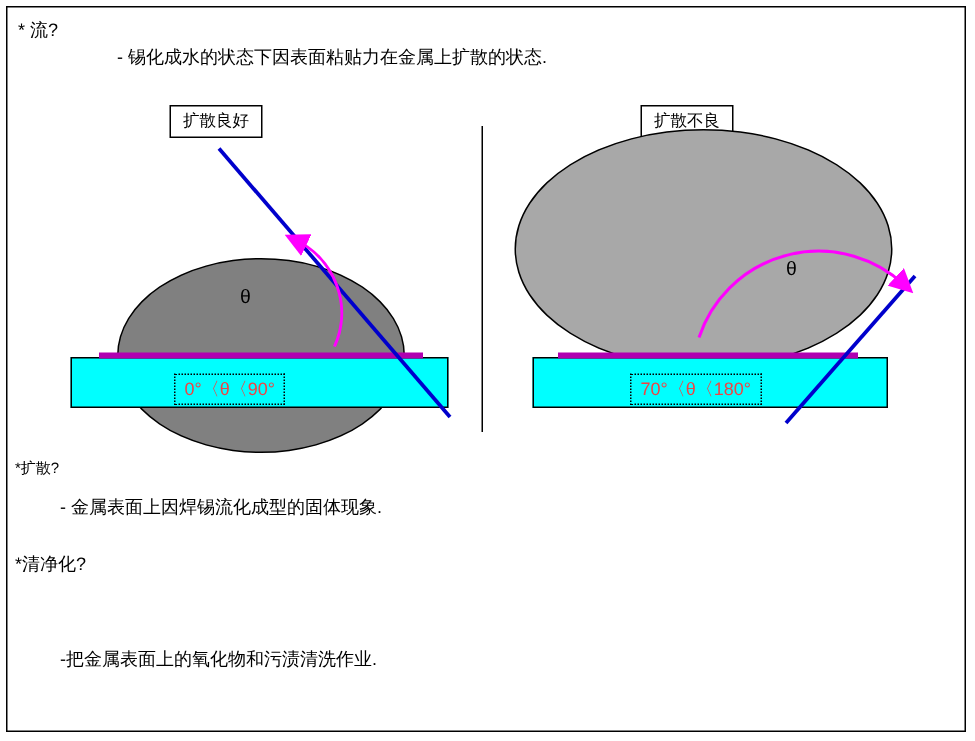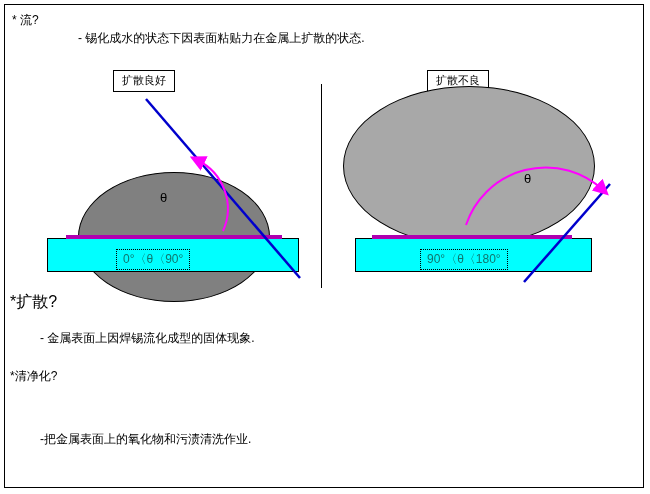--- a/index.html
+++ b/index.html
@@ -2,21 +2,21 @@
 <html><head>
 <meta charset="utf-8">
 <style>
   html,body{margin:0;padding:0;background:#ffffff;}
   body{font-family:"Liberation Sans","DejaVu Sans",sans-serif;}
   #page{position:relative;width:650px;height:494px;background:#ffffff;overflow:hidden;}
   .frame{position:absolute;left:4px;top:4px;width:640px;height:484px;border:1px solid #000;box-sizing:border-box;}
   .txt{position:absolute;white-space:nowrap;color:#000;}
   .t-flow{left:12px;top:12px;font-size:12px;}
   .t-flow-sub{left:78px;top:30px;font-size:12px;text-align:right;}
-  .t-diff{left:10px;top:292px;font-size:16px;}
+  .t-diff{left:10px;top:305px;font-size:10px;}
   .t-diff-sub{left:40px;top:330px;font-size:12px;}
   .t-clean{left:10px;top:368px;font-size:12px;text-align:right;}
   .t-clean-sub{left:40px;top:394px;font-size:12px;margin-top:37px;}
 
   .divider{position:absolute;left:321px;top:84px;width:1px;height:204px;background:#000;}
 
   .label-box{position:absolute;border:1px solid #000;background:#fff;font-size:11px;
              padding:2px 8px 3px 8px;color:#000;white-space:nowrap;}
   .label-good{left:113px;top:70px;}
   .label-bad{left:427px;top:70px;}
@@ -26,21 +26,21 @@
   .pad-right{position:absolute;left:355px;top:238px;width:237px;height:34px;background:#00ffff;border:1px solid #000;box-sizing:border-box;}
 
   .solder-line-left{position:absolute;left:66px;top:235px;width:216px;height:4px;background:#b000b0;}
   .solder-line-right{position:absolute;left:372px;top:235px;width:200px;height:4px;background:#b000b0;}
 
   .dome{position:absolute;left:78px;top:172px;width:190px;height:128px;
         background:#808080;border:1px solid #000;border-radius:50%;}
   .blob{position:absolute;left:343px;top:86px;width:250px;height:158px;
         background:#a8a8a8;border:1px solid #000;border-radius:50%;}
 
-  .range-box{position:absolute;border:1px dotted #000;font-size:12px;color:#0f766e;
+  .range-box{position:absolute;border:1px dotted #000;font-size:12px;color:#ef4444;
              background:transparent;padding:1px 6px;white-space:nowrap;}
   .range-left{left:116px;top:249px;}
   .range-right{left:420px;top:249px;}
 
   .theta{position:absolute;font-size:13px;color:#000;}
   .theta-left{left:160px;top:190px;}
   .theta-right{left:524px;top:171px;}
 
   svg.overlay{position:absolute;left:0;top:0;width:650px;height:494px;}
 </style>
@@ -64,21 +64,21 @@
 
   <div class="dome"></div>
   <div class="pad-left"></div>
   <div class="solder-line-left"></div>
   <div class="range-box range-left">0°〈θ〈90°</div>
   <div class="theta theta-left">θ</div>
 
   <div class="blob"></div>
   <div class="pad-right"></div>
   <div class="solder-line-right"></div>
-  <div class="range-box range-right">90°〈θ〈180°</div>
+  <div class="range-box range-right">70°〈θ〈180°</div>
   <div class="theta theta-right">θ</div>
 
   <svg class="overlay" viewBox="0 0 650 494">
     <defs>
       <marker id="arrowL" markerWidth="8" markerHeight="8" refX="4" refY="4" orient="auto">
         <path d="M0,0 L8,4 L0,8 z" fill="#ff00ff"></path>
       </marker>
       <marker id="arrowR" markerWidth="8" markerHeight="8" refX="4" refY="4" orient="auto">
         <path d="M0,0 L8,4 L0,8 z" fill="#ff00ff"></path>
       </marker>

